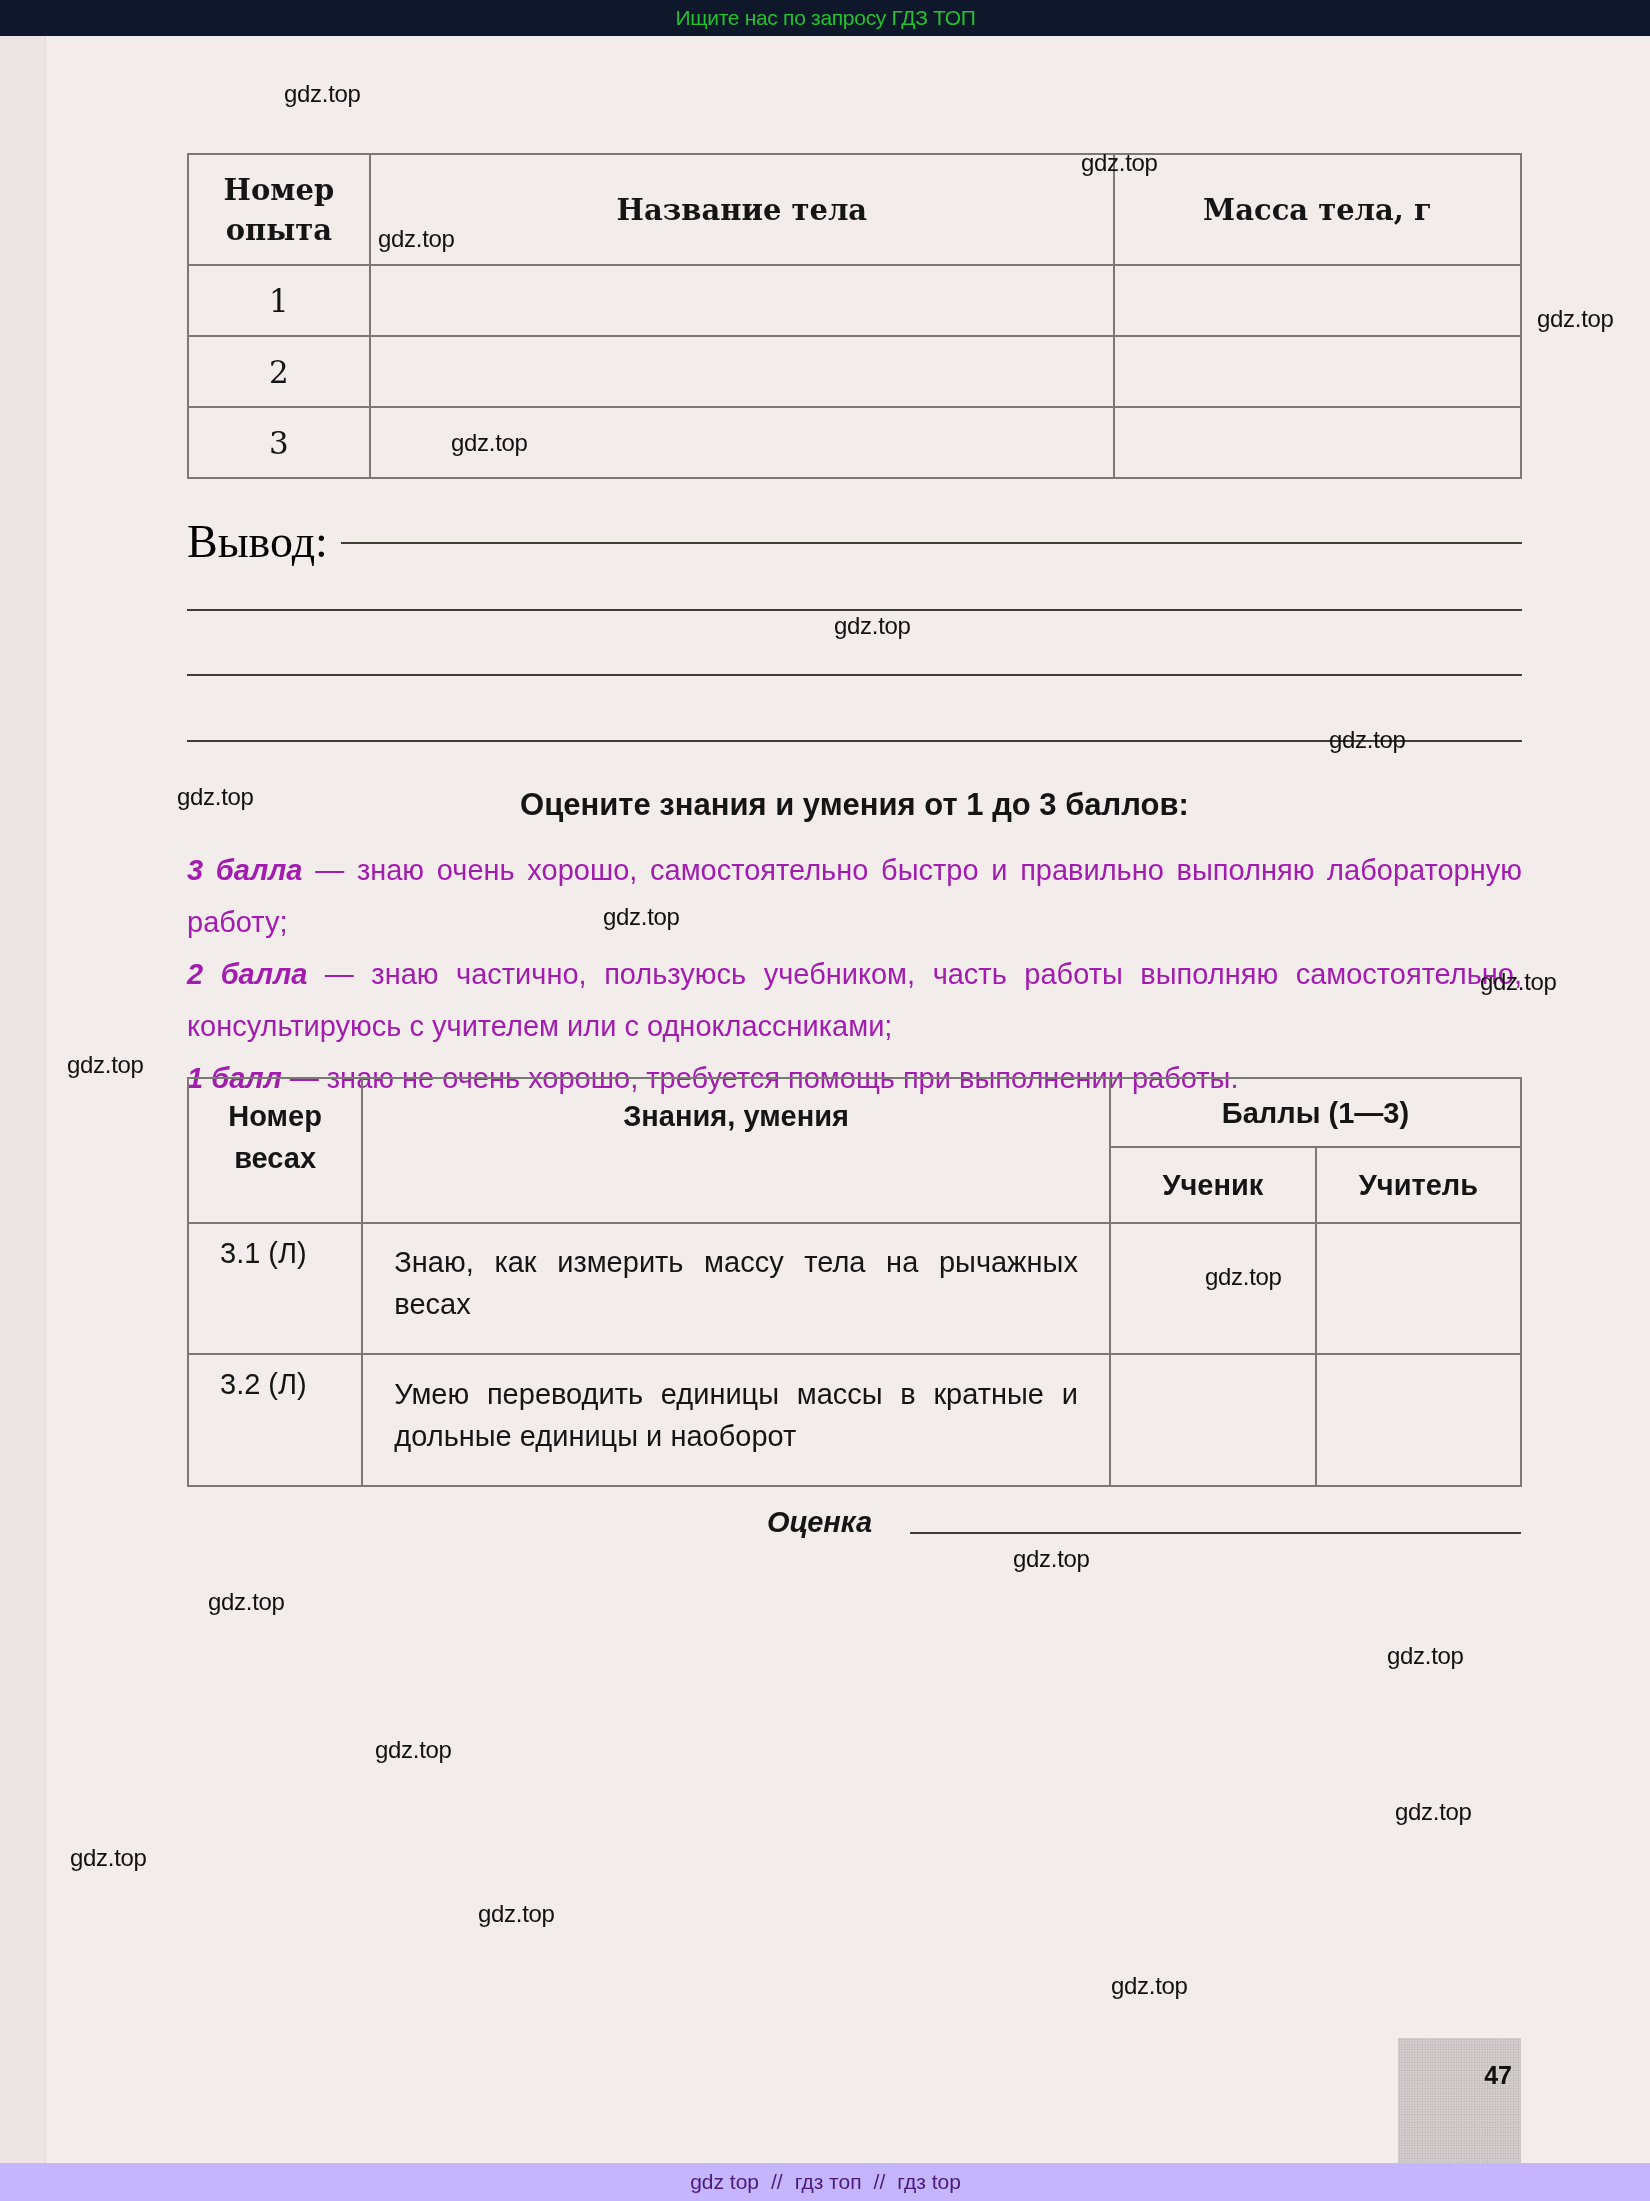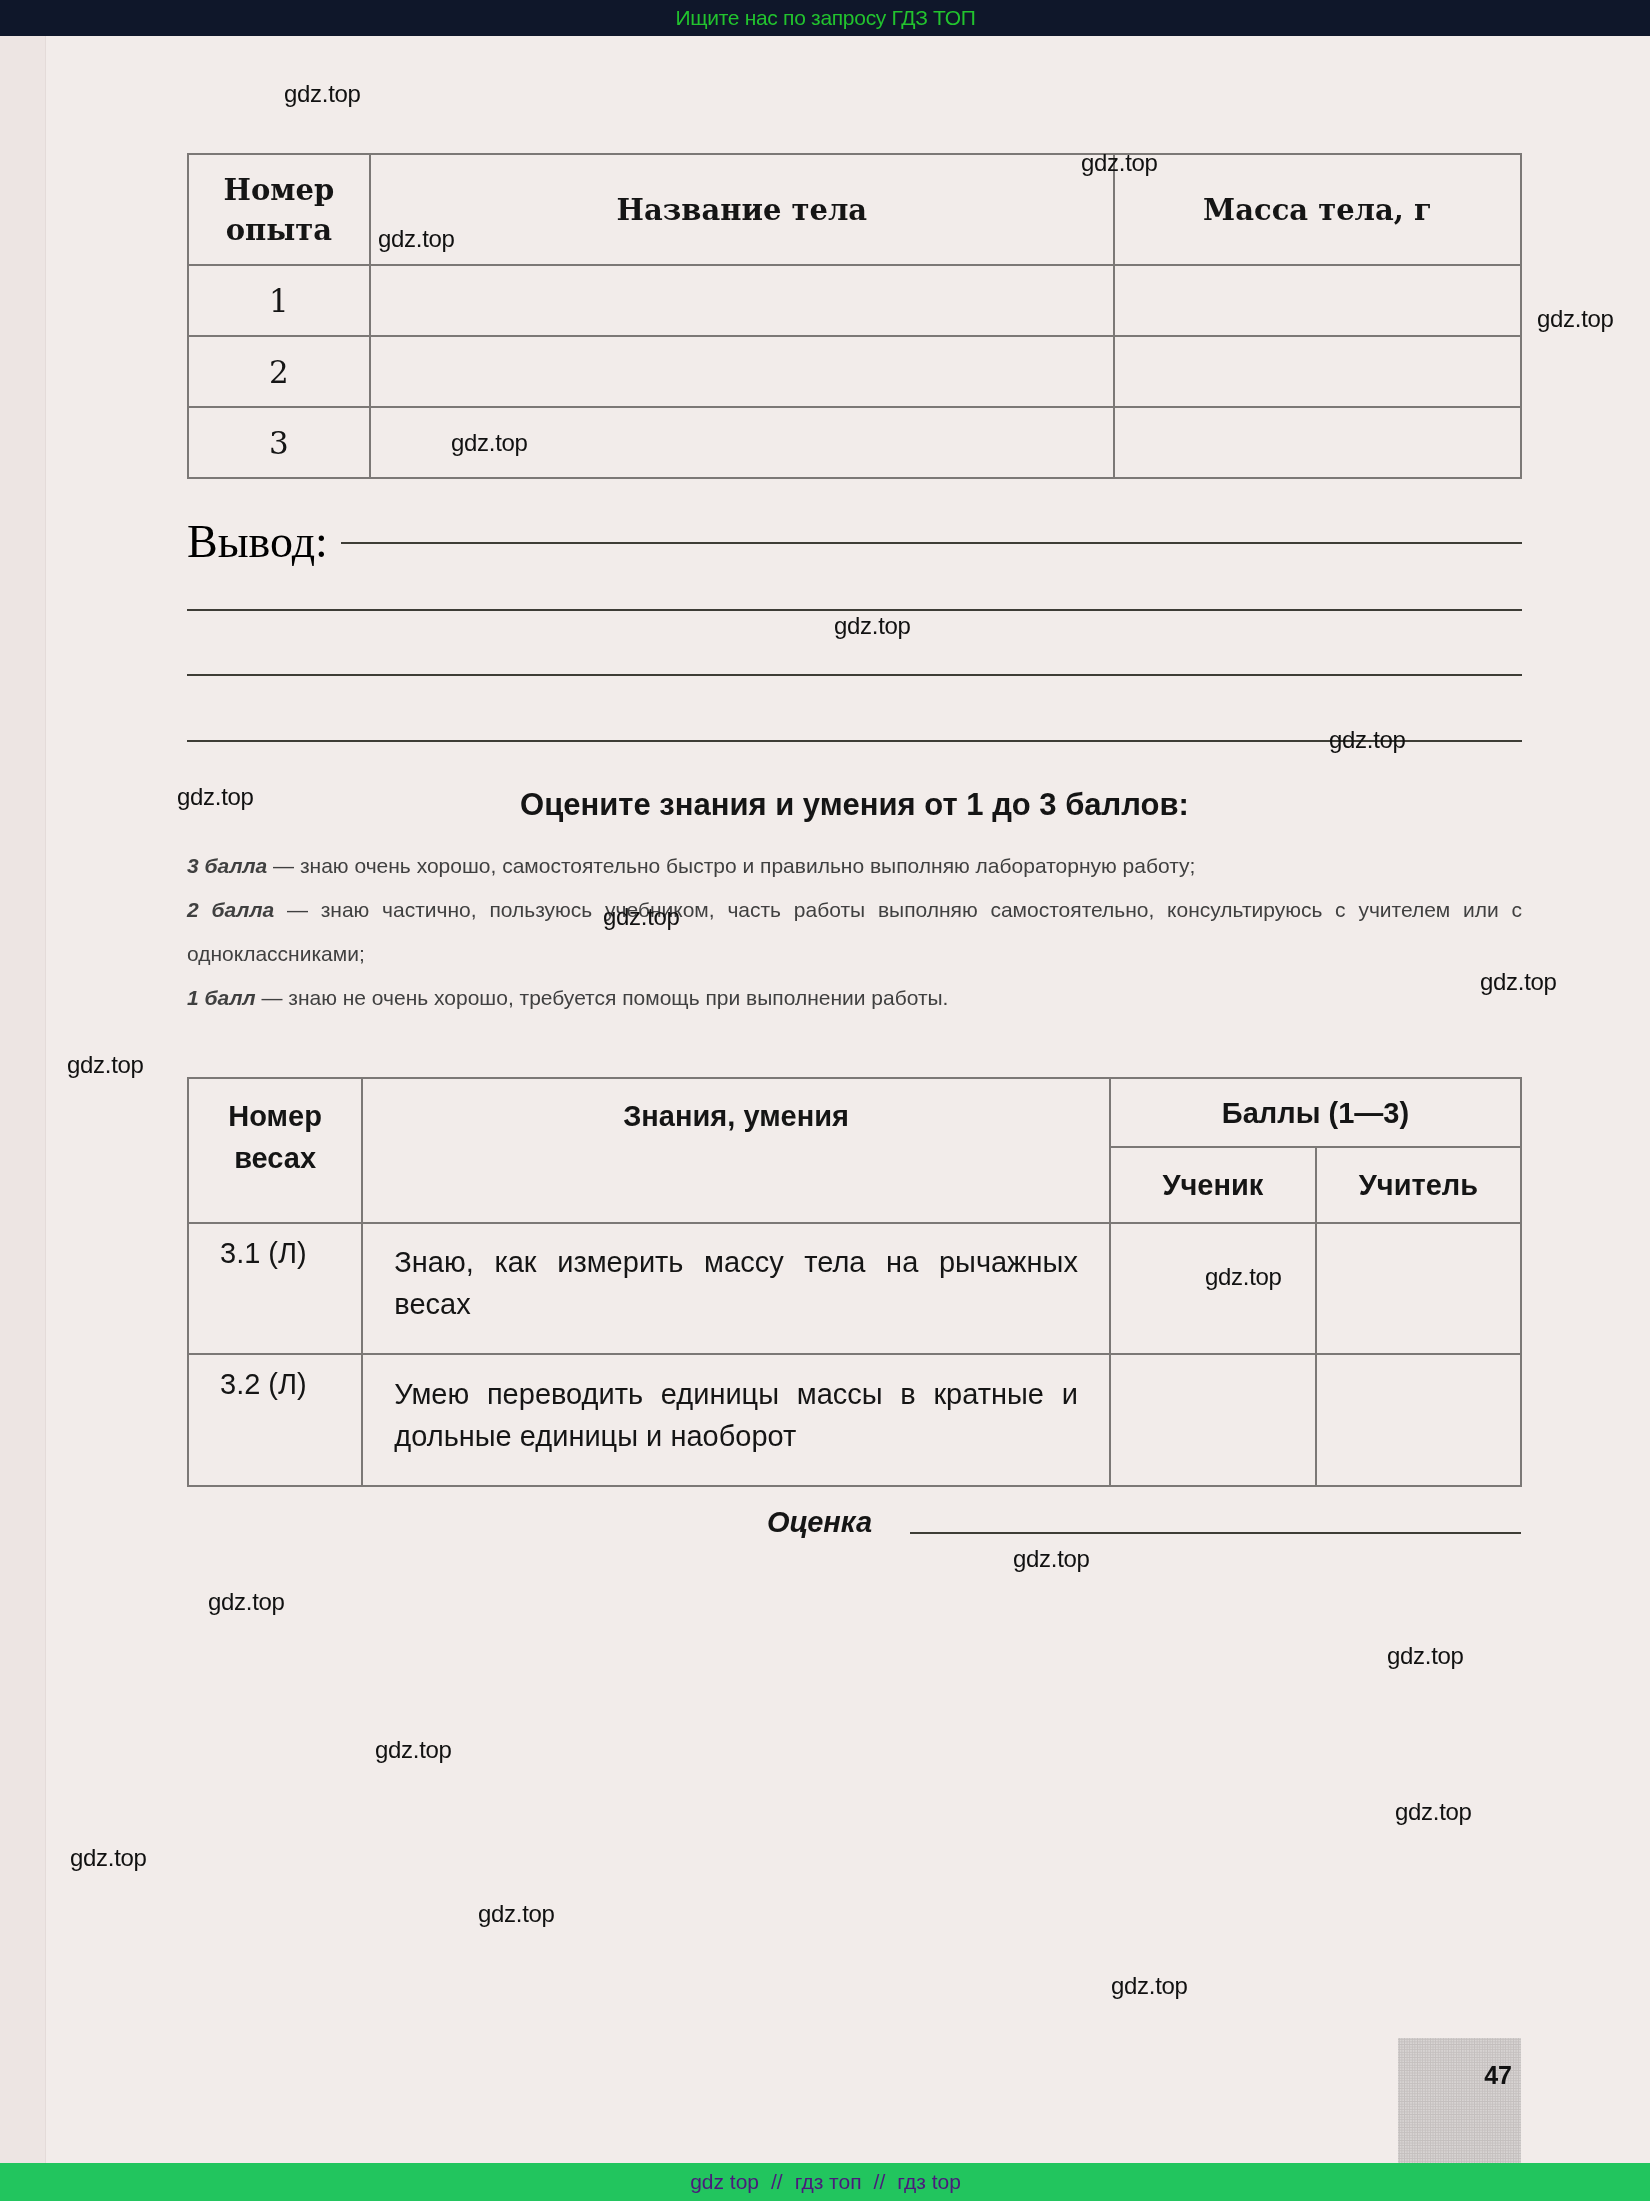--- a/index.html
+++ b/index.html
@@ -26,21 +26,21 @@
       position: absolute; left: 0; top: 36px; width: 1651px; height: 2127px;
       background: #f2ecea;
     }
     .page-edge {
       position: absolute; left: 0; top: 0; width: 45px; height: 100%;
       background: #ede5e3;
       border-right: 0.9px solid #e4dbd9;
     }
     .bottom-banner {
       position: absolute; left: 0; top: 2163px; width: 1651px; height: 38px;
-      background: #22c55e;
+      background: #c4b5fd;
       display: flex; align-items: center; justify-content: center;
       gap: 0;
     }
     .bottom-banner span, .bottom-banner a {
       color: #4b1a7c; font-size: 21px; text-decoration: none;
       font-family: "Liberation Sans Narrow", "Liberation Sans", sans-serif;
     }
     .bottom-banner .sep { margin: 0 12px; }
 
     
@@ -70,21 +70,21 @@
     .answer-line {
       position: absolute; height: 0; border-top: 2.6px solid #3e3d36;
     }
 
     .section-title {
       position: absolute; left: 187px; width: 1335px; top: 787px;
       text-align: center; font-size: 31px; font-weight: bold; color: #151515;
     }
     .criteria {
       position: absolute; left: 187px; width: 1335px; top: 844px;
-      font-size: 21px; line-height: 44px; color: #404040;
+      font-size: 29px; line-height: 52px; color: #a21caf;
       text-align: justify;
     }
     .criteria p { margin: 0; }
     .criteria b { font-style: italic; }
 
     .t2 {
       left: 187px; top: 1077px; width: 1335px;
       font-family: "Liberation Sans", sans-serif;
     }
     .t2 td, .t2 th {

